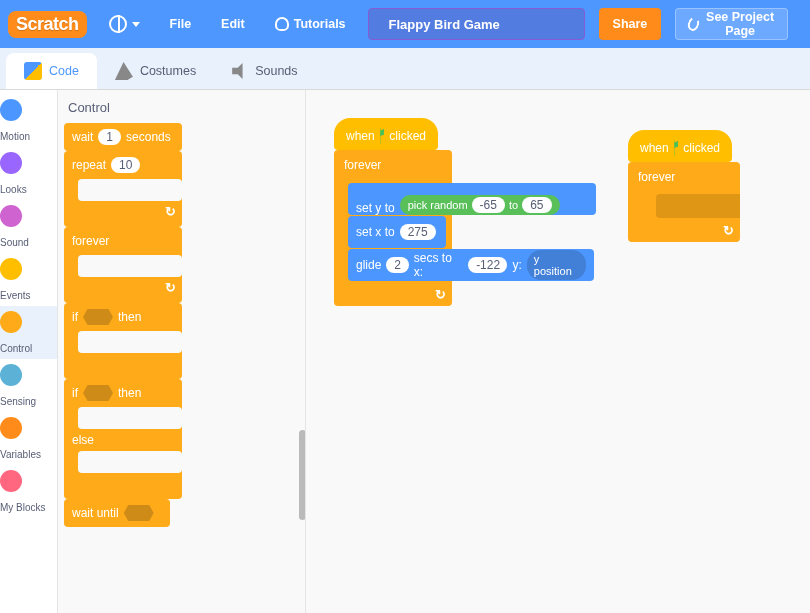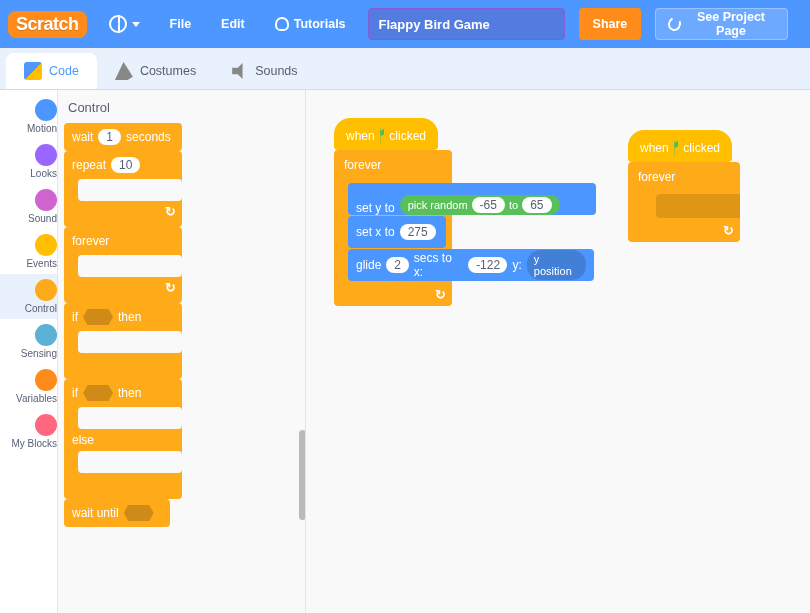--- a/index.html
+++ b/index.html
@@ -5,38 +5,38 @@
   * { box-sizing: border-box; margin: 0; padding: 0; }
   body { font-family: "Helvetica Neue", Helvetica, Arial, sans-serif; font-size: 12px; background: #fff; width: 810px; height: 613px; overflow: hidden; }
   
   .topbar { height: 48px; background: #4D97FF; display: flex; align-items: center; color: #fff; padding: 0 8px; gap: 14px; justify-content: flex-end; }
   .logo { font-weight: bold; font-size: 18px; color: #fff; background: #FF8C1A; padding: 3px 8px; border-radius: 8px; letter-spacing: -0.5px; text-shadow: 0 1px 0 rgba(0,0,0,0.2); }
   .topbar-item { cursor: pointer; font-weight: bold; font-size: 12.5px; display: flex; align-items: center; gap: 5px; padding: 6px 8px; }
   .globe-ic { width: 18px; height: 18px; border: 2px solid #fff; border-radius: 50%; position: relative; }
   .globe-ic::before { content:''; position:absolute; left:7px; top:-2px; width:0; height:18px; border-left:2px solid #fff; }
   .down-caret { width:0; height:0; border-left:4px solid transparent; border-right:4px solid transparent; border-top:5px solid #fff; }
   .bulb { width: 14px; height: 14px; border: 2px solid #fff; border-radius: 50% 50% 40% 40%; }
-  .pname { flex: 0 0 180px; background: #527ce0; border: 1px solid #855cd6; border-radius: 4px; height: 32px; color: #fff; font-weight: bold; font-size: 13px; padding: 0 10px; outline: none; }
+  .pname { flex: 0 0 180px; background: #527ce0; border: 1px solid #855cd6; border-radius: 4px; height: 32px; color: #fff; font-weight: bold; font-size: 13px; padding: 0 20px; outline: none; }
   .share-btn { background: #FF8C1A; color:#fff; font-weight:bold; border:none; border-radius:4px; height:32px; padding: 0 14px; cursor:pointer; font-size:12.5px; }
   .spp-btn { background: rgba(255,255,255,0.18); border:1px solid rgba(255,255,255,0.3); color:#fff; font-weight:bold; border-radius:4px; height:32px; padding: 0 12px; cursor:pointer; display:flex; align-items:center; gap:6px; font-size:12.5px; }
   .refresh-ic { width:14px; height:14px; border:2px solid #fff; border-radius:50%; border-top-color:transparent; transform:rotate(20deg); }
   .flex-spacer { flex:1; }
   
   .tabs-row { height: 42px; display:flex; align-items:flex-end; padding: 0 0 0 6px; background:#E9F1FC; border-bottom:1px solid #D9D9D9; }
   .tab { display:flex; align-items:center; gap:7px; height:36px; padding:0 18px; font-size:12.5px; color:#575E75; border-radius:8px 8px 0 0; cursor:pointer; font-weight:500; }
   .tab.active { background:#fff; color:#4D97FF; position:relative; }
   .ic { width:18px; height:18px; }
   .ic-code { background:linear-gradient(135deg,#4D97FF 50%,#FFBF00 50%); border-radius:3px; }
   .ic-cost { background:#888; clip-path: polygon(0 100%, 48% 0, 100% 82%, 70% 100%); }
   .ic-sound { width:16px; height:16px; background:#888; clip-path: polygon(0 30%, 35% 30%, 65% 0, 65% 100%, 35% 70%, 0 70%); }
 
   .main { display:flex; height: calc(613px - 48px - 42px); }
   
   .cat-col { width:58px; background:#fff; border-right:1px solid #E5E5E5; display:flex; flex-direction:column; align-items:center; padding-top:4px; }
-  .cat { display:flex; flex-direction:column; align-items:flex-end; gap:2px; padding:5px 0; cursor:pointer; width:100%; font-size:10px; color:#575E75; }
+  .cat { display:flex; flex-direction:column; align-items:flex-start; gap:10px; padding:5px 0; cursor:pointer; width:100%; font-size:10px; color:#575E75; }
   .cat.active { background:#E9F1FC; }
   .cat-dot { width:22px; height:22px; border-radius:50%; }
   
   .palette { width:248px; background:#F9F9F9; border-right:1px solid #E5E5E5; padding:8px 6px; position:relative; overflow:hidden; }
   .palette h3 { font-size:13px; font-weight:500; color:#575E75; margin:2px 0 8px 4px; }
   
   .block { border-radius:4px; color:#fff; font-weight:500; font-size:12px; position:relative; cursor:grab; }
   .control-c { background:#FFAB19; }
   .events-c { background:#FFBF00; }
   .motion-c { background:#4C97FF; }

